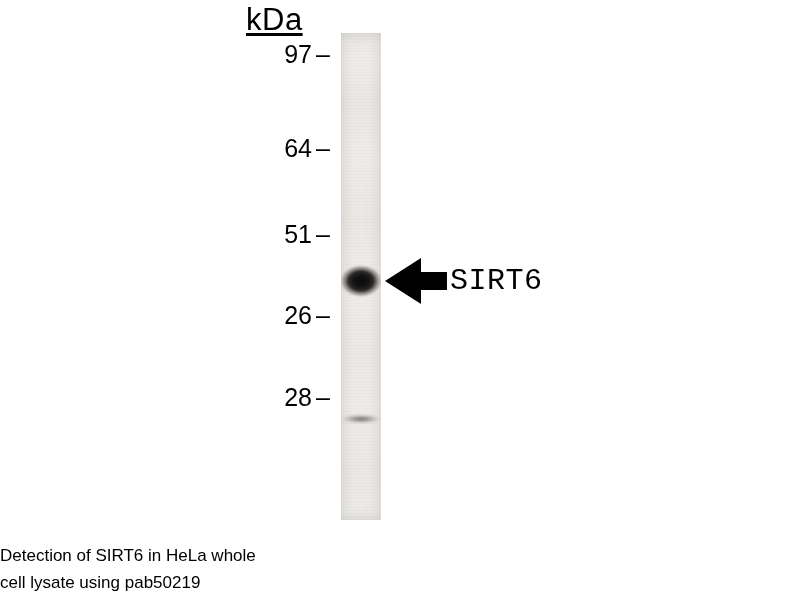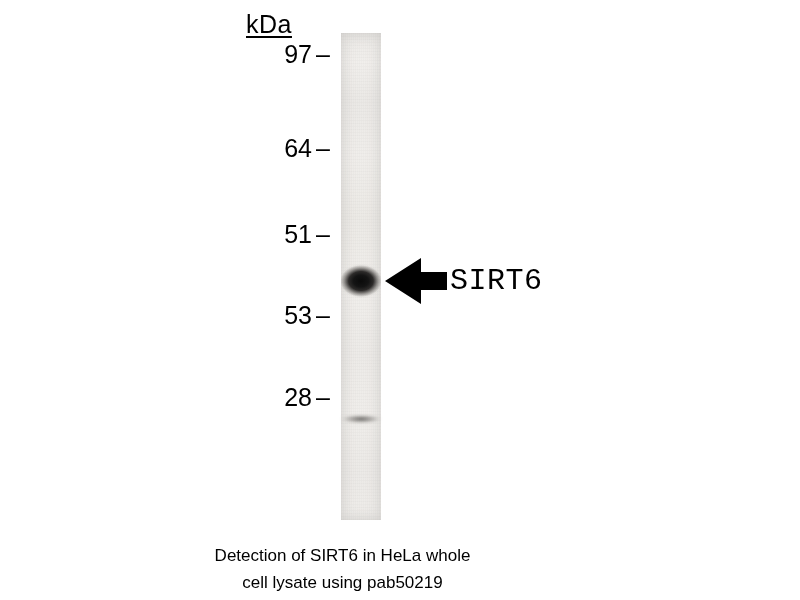--- a/index.html
+++ b/index.html
@@ -21,22 +21,22 @@
     left: 0;
     top: 0;
     width: 800px;
     height: 600px;
   }
 
   
   .kda-label {
     position: absolute;
     left: 246px;
-    top: 10px;
-    font-size: 25px;
+    top: 2px;
+    font-size: 31px;
     letter-spacing: 0.5px;
     text-decoration: underline;
     text-underline-offset: 3px;
     text-align: right;
   }
 
   
   .marker {
     position: absolute;
     width: 90px;
@@ -134,21 +134,20 @@
     letter-spacing: 0.5px;
     font-family: Liberation Mono, monospace;
   }
 
   
   .caption {
     position: absolute;
     left: 0;
     top: 542px;
     width: 685px;
-    text-align: center;
     font-size: 17px;
     line-height: 27px;
   }
   .caption .line {
     display: block;
   }
 </style>
 </head>
 <body>
 
@@ -159,21 +158,21 @@
   <div class="marker" style="top:42px;left:240px;">
     <span class="num">97</span><span class="dash">–</span>
   </div>
   <div class="marker" style="top:136px;left:240px;">
     <span class="num">64</span><span class="dash">–</span>
   </div>
   <div class="marker" style="top:222px;left:240px;">
     <span class="num">51</span><span class="dash">–</span>
   </div>
   <div class="marker" style="top:303px;left:240px;">
-    <span class="num">53</span><span class="dash">–</span>
+    <span class="num">26</span><span class="dash">–</span>
   </div>
   <div class="marker" style="top:385px;left:240px;">
     <span class="num">28</span><span class="dash">–</span>
   </div>
 
   <div class="lane"></div>
   <div class="band-main"></div>
   <div class="band-faint"></div>
 
   <div class="arrow">

